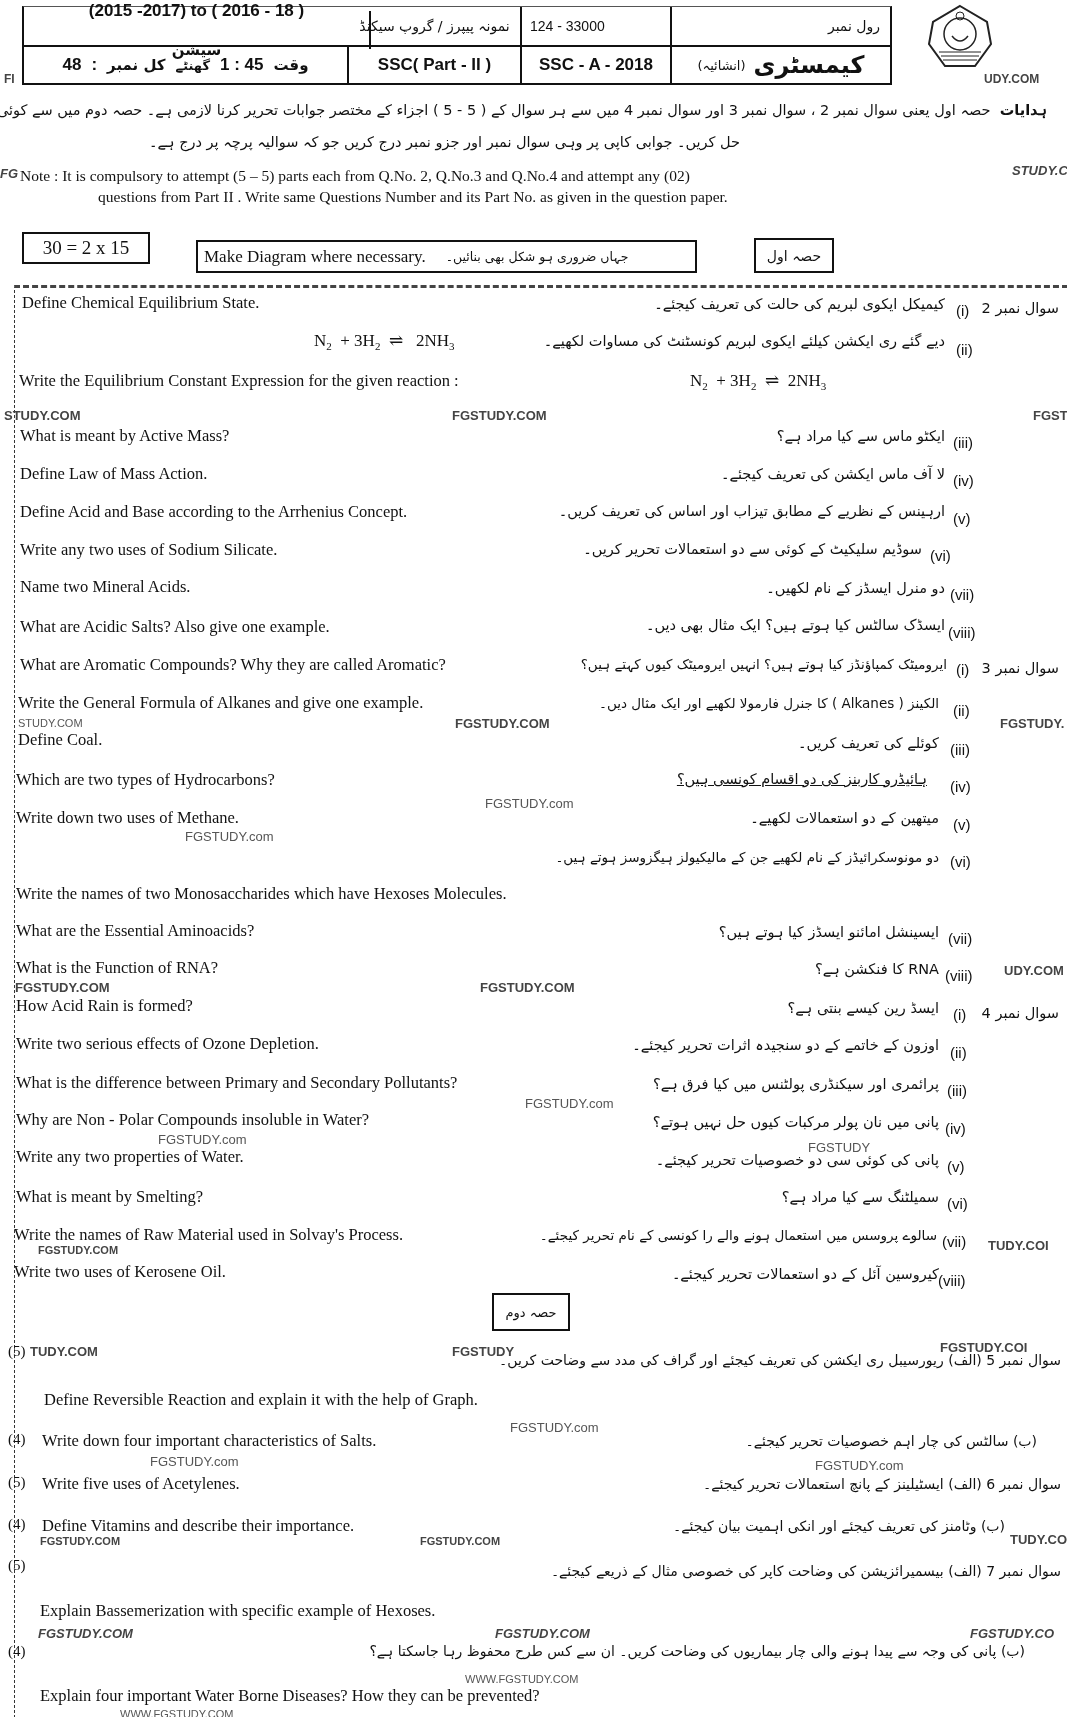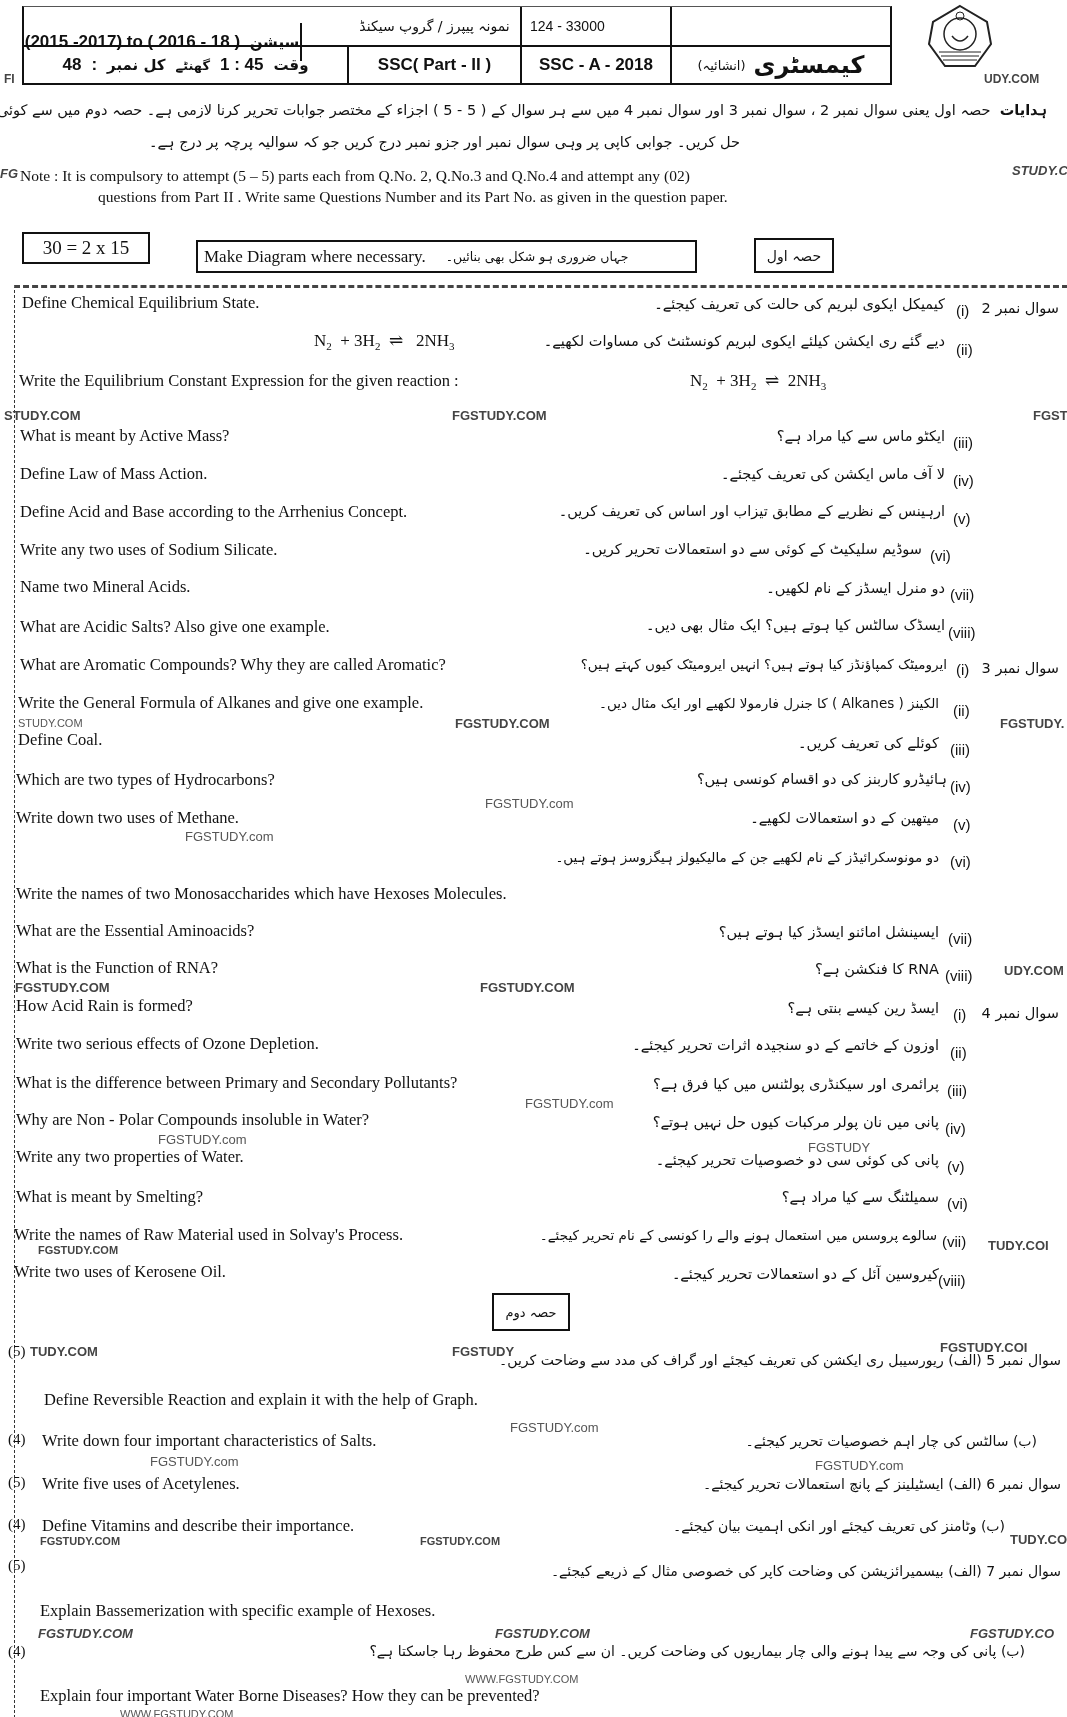--- a/index.html
+++ b/index.html
@@ -22,29 +22,32 @@
   .marks{position:absolute;font-size:15px;}
   sub{font-size:11px;}
   .eq{position:absolute;font-size:17px;white-space:nowrap;}
 </style>
 </head>
 <body>
 
 <div class="hdr">
   <div class="hrow-div"></div>
 
-  <div class="hcell" style="left:0;top:16px;width:278px;height:38px;">
+  <div class="hcell" style="left:0;top:4px;width:347px;height:38px;flex-direction:column;">
     <span>(2015 -2017) to ( 2016 - 18 )</span>&nbsp;&nbsp;
     <span class="urdu" style="font-size:15px;">سیشن</span>
   </div>
   <div class="hcell" style="left:325px;top:0;width:173px;height:38px;font-weight:normal;font-size:14px;">
     <span class="urdu">نمونہ پیپرز / گروپ سیکنڈ</span>
   </div>
   <div class="hcell" style="left:498px;top:0;width:150px;height:38px;justify-content:flex-start;padding-left:8px;font-weight:normal;">
     <span style="font-size:14px;">124 - 33000</span>
+  </div>
+  <div class="hcell" style="left:648px;top:0;width:218px;height:38px;border-right:none;justify-content:flex-end;padding-right:10px;">
+    <span class="urdu" style="font-size:14px;font-weight:normal;">رول نمبر</span>
   </div>
 
   <div class="hcell" style="left:0;top:40px;width:325px;height:36px;gap:10px;">
     <span>48</span>
     <span>:</span>
     <span class="urdu" style="font-size:15px;">کل نمبر</span>
     <span class="urdu" style="font-size:13px;">گھنٹے</span>
     <span>1 : 45</span>
     <span class="urdu" style="font-size:15px;">وقت</span>
   </div>
@@ -149,21 +152,21 @@
 <div class="wm light" style="left:18px;top:717px;font-size:11px;">STUDY.COM</div>
 <div class="wm" style="left:455px;top:716px;">FGSTUDY.COM</div>
 <div class="wm" style="left:1000px;top:716px;">FGSTUDY.</div>
 
 <div class="q" style="left:18px;top:730px;">Define Coal.</div>
 <div class="num" style="left:950px;top:741px;">(iii)</div>
 <div class="qu" style="right:128px;top:735px;">کوئلے کی تعریف کریں۔</div>
 
 <div class="q" style="left:16px;top:770px;">Which are two types of Hydrocarbons?</div>
 <div class="num" style="left:950px;top:778px;">(iv)</div>
-<div class="qu" style="right:120px;top:771px;">ہائیڈرو کاربنز کی دو اقسام کونسی ہیں؟</div>
+<div class="qu" style="right:140px;top:771px;text-decoration:underline;">ہائیڈرو کاربنز کی دو اقسام کونسی ہیں؟</div>
 
 <div class="q" style="left:16px;top:808px;">Write down two uses of Methane.</div>
 <div class="wm light" style="left:485px;top:796px;">FGSTUDY.com</div>
 <div class="wm light" style="left:185px;top:829px;">FGSTUDY.com</div>
 <div class="num" style="left:953px;top:816px;">(v)</div>
 <div class="qu" style="right:128px;top:810px;">میتھین کے دو استعمالات لکھیے۔</div>
 
 <div class="num" style="left:950px;top:853px;">(vi)</div>
 <div class="qu" style="right:128px;top:849px;font-size:13.5px;">دو مونوسکرائیڈز کے نام لکھیے جن کے مالیکیولز ہیگزوسز ہوتے ہیں۔</div>
 <div class="q" style="left:16px;top:884px;">Write the names of two Monosaccharides which have Hexoses Molecules.</div>

